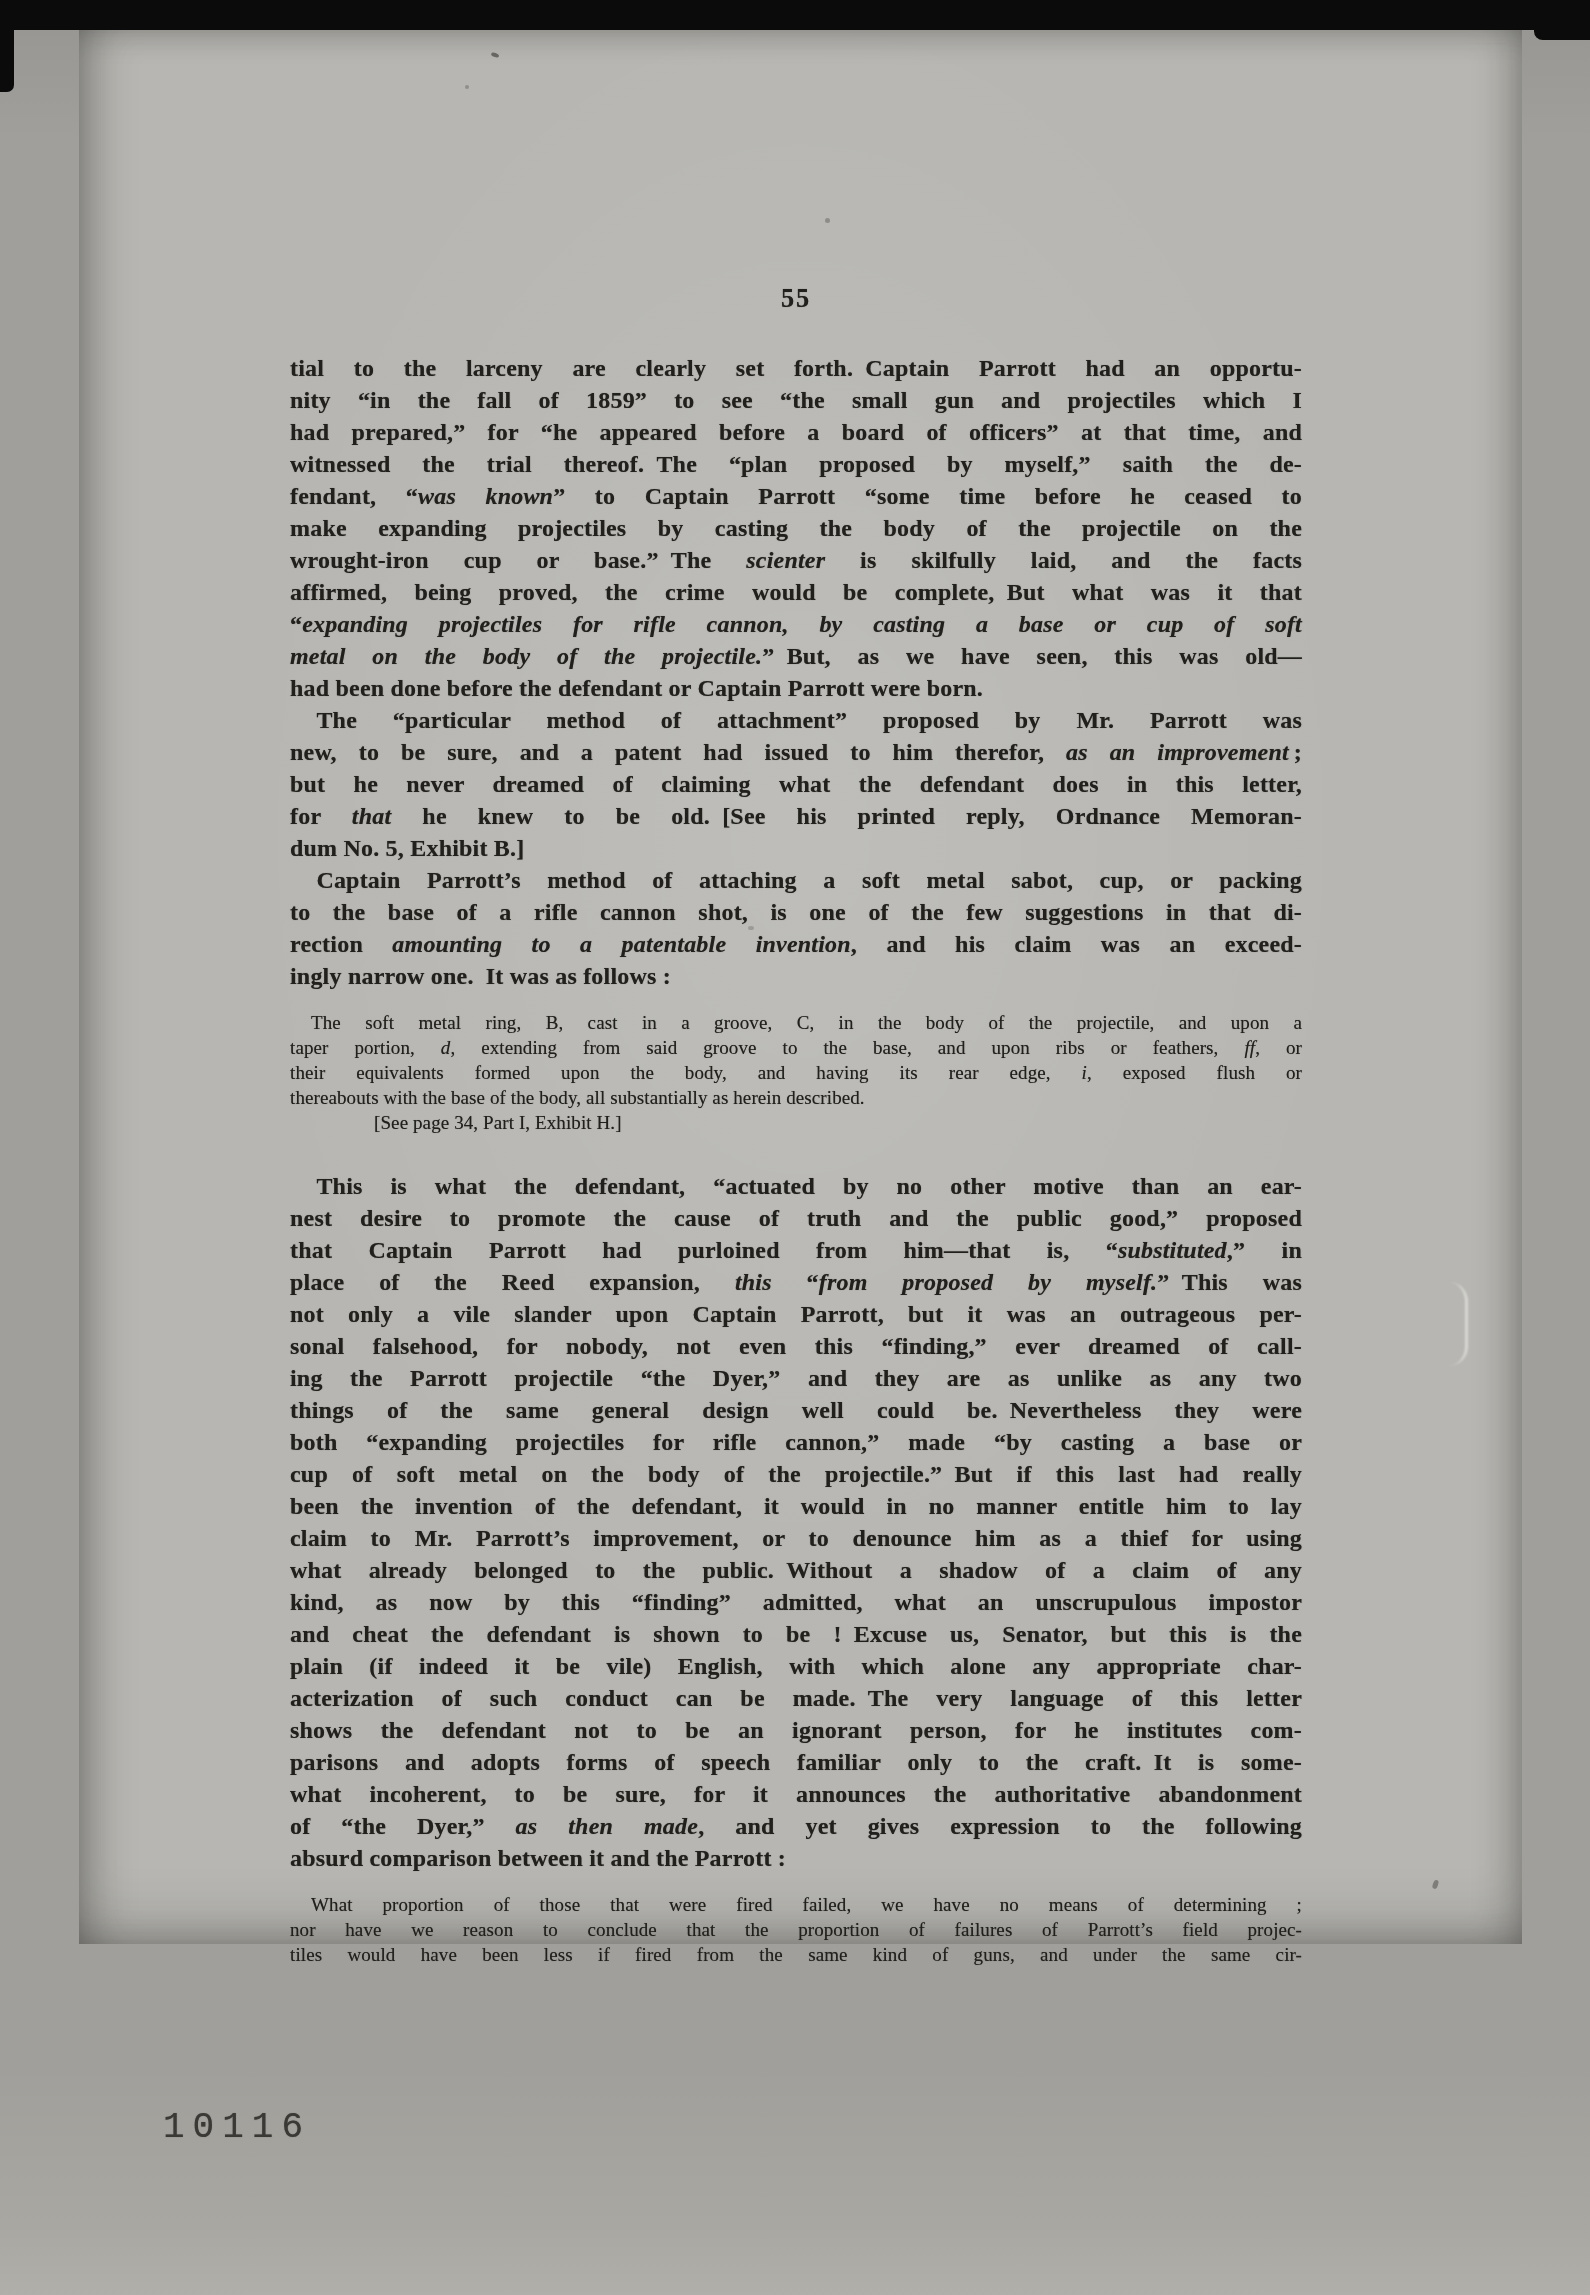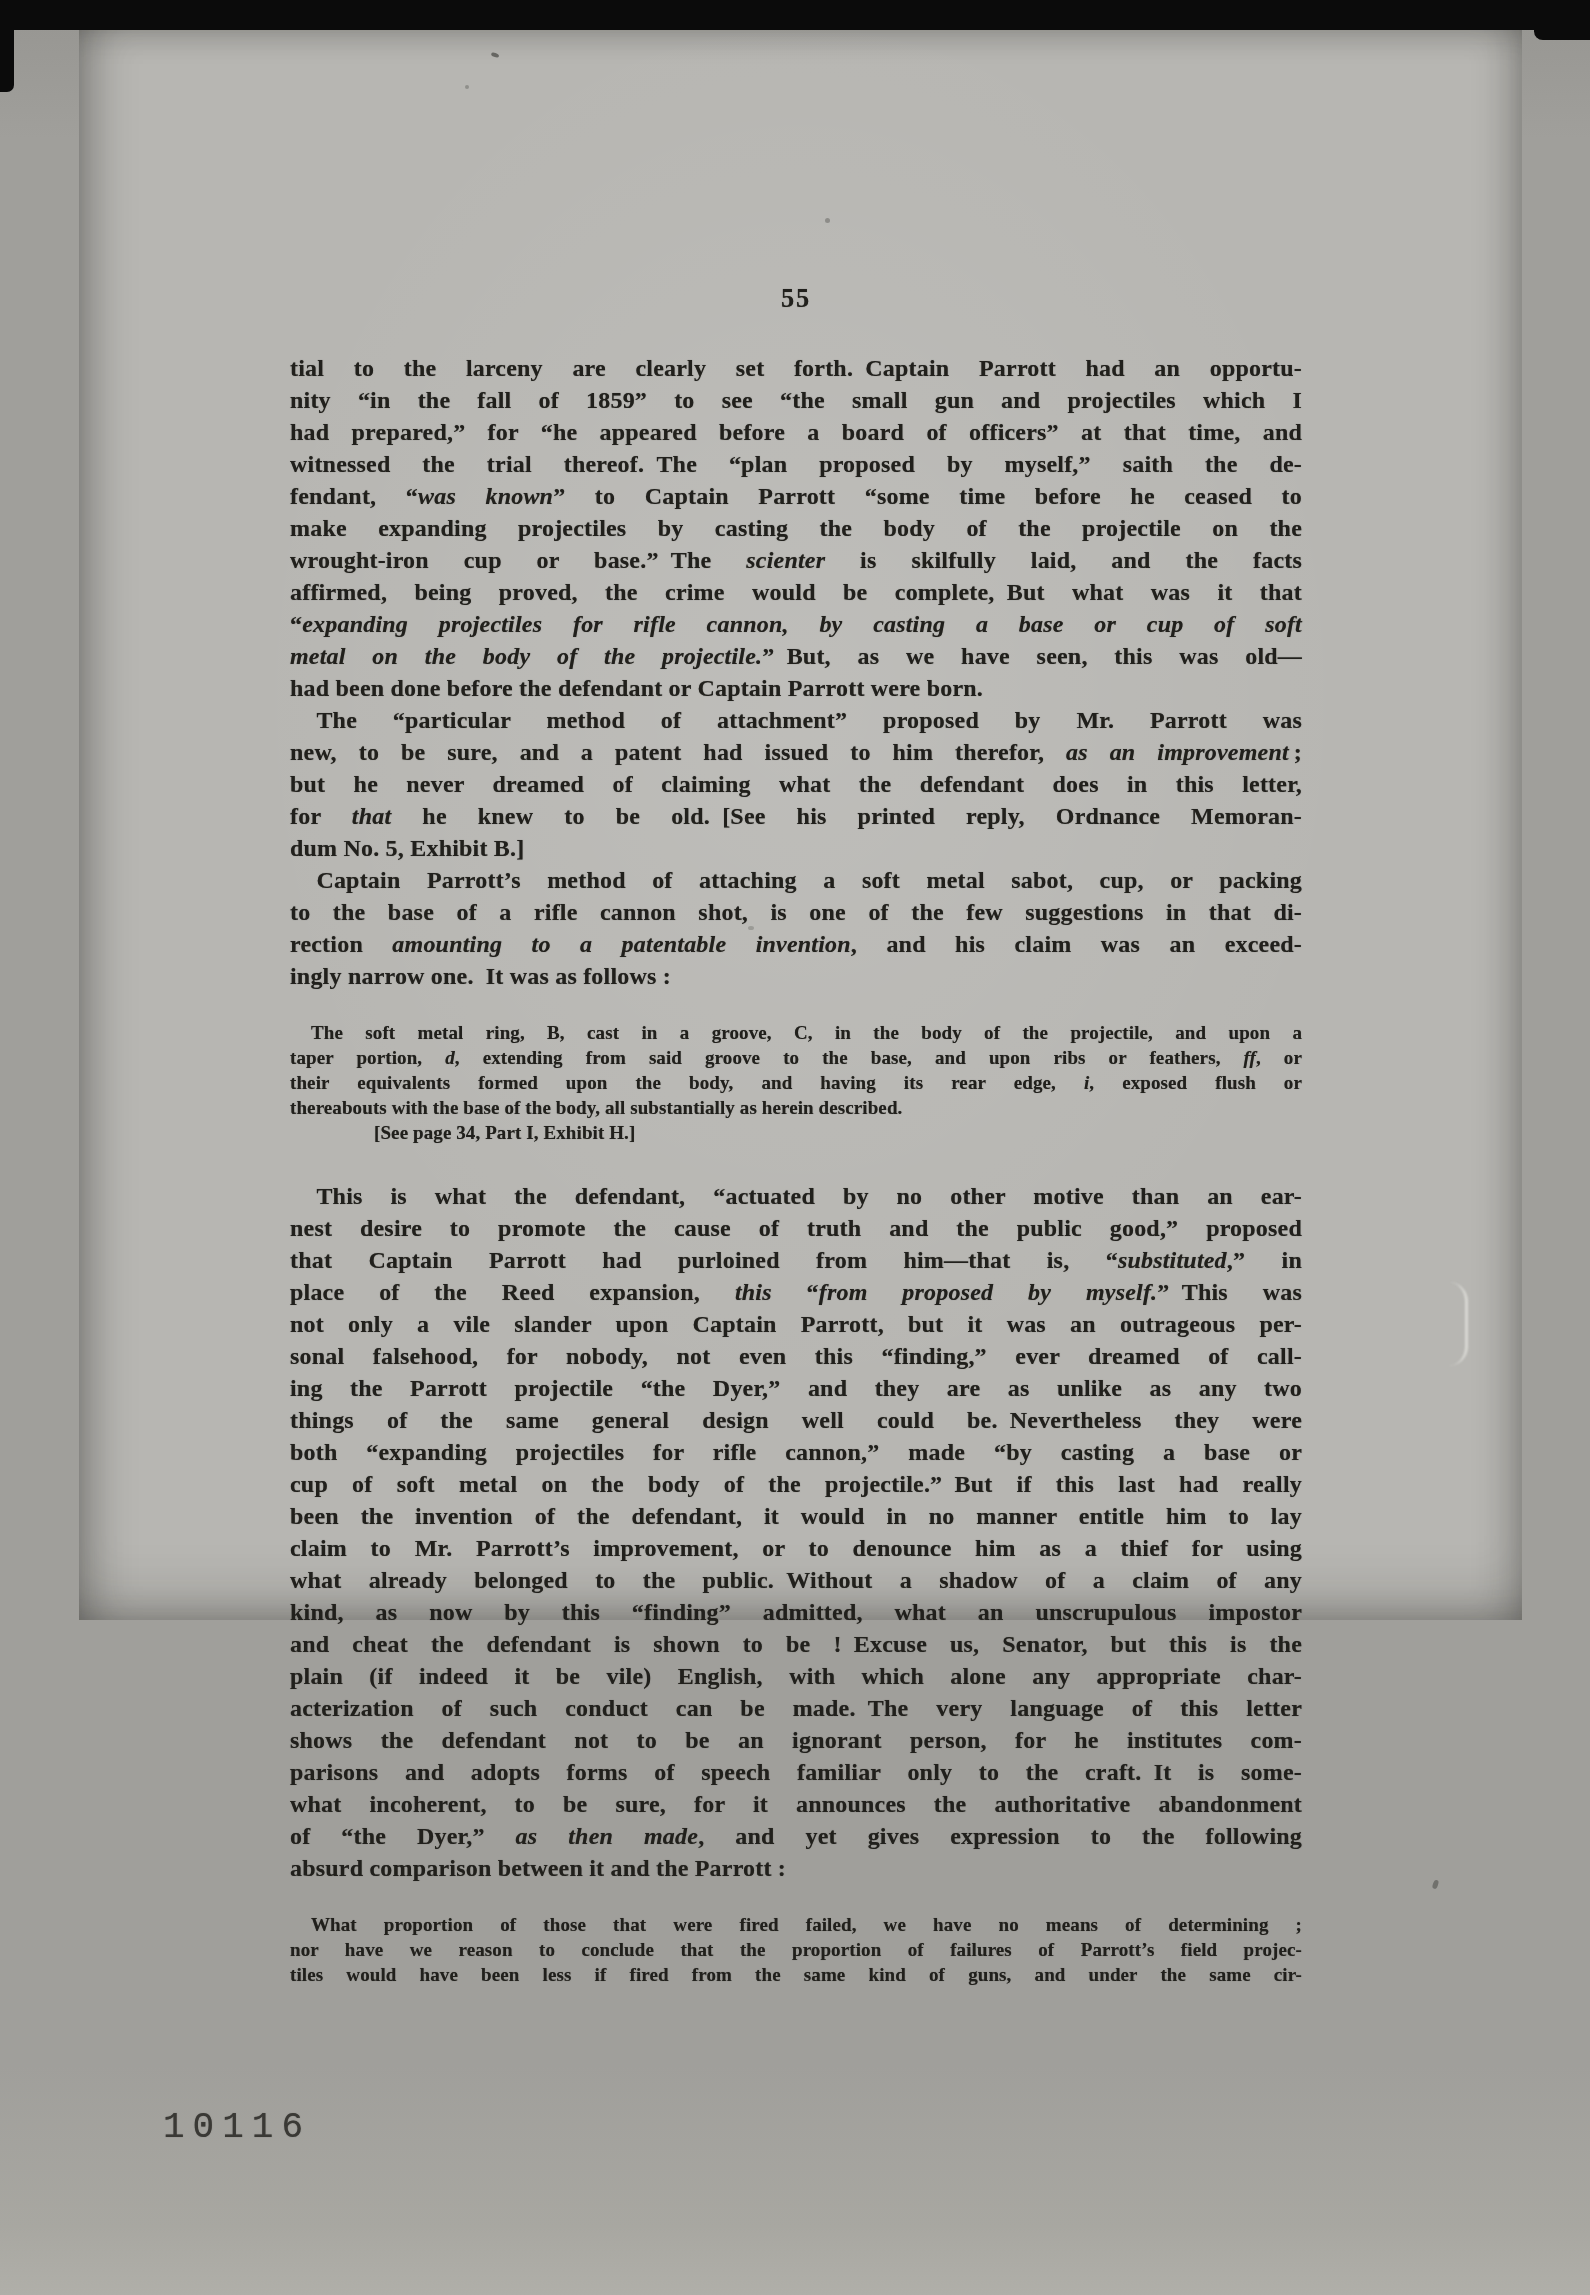--- a/index.html
+++ b/index.html
@@ -24,21 +24,21 @@
   }
   .corner-left{
     position:absolute;left:0;top:0;width:14px;height:92px;
     background:var(--bar);border-bottom-right-radius:7px;
   }
   .corner-right{
     position:absolute;right:0;top:0;width:56px;height:40px;
     background:var(--bar);border-bottom-left-radius:8.8px;
   }
   .page{
-    position:absolute;left:79px;top:30px;width:1443px;height:1590px;
+    position:absolute;left:79px;top:30px;width:1443px;height:1914px;
     background:var(--paper);
     background-image:radial-gradient(ellipse at 50% 42%, rgba(255,255,255,0.10) 0%, rgba(255,255,255,0) 55%);
     box-shadow:
       inset 30px 0 48px -23px rgba(20,20,18,0.38),
       inset -26.4px 0 44px -21px rgba(20,20,18,0.33),
       inset 0 -40px 62px -30px rgba(20,20,18,0.28),
       inset 0 23px 35px -23px rgba(20,20,18,0.18);
   }
   .column{
     position:absolute;left:211px;top:0;width:1012px;
@@ -50,24 +50,24 @@
     letter-spacing:1.8px;color:var(--ink);
     text-shadow:0 0 0.9px rgba(33,32,28,0.55);
   }
   .block{color:var(--ink);}
   .block.body{
     font-size:24px;line-height:32px;font-weight:700;
     letter-spacing:0.2px;
     text-shadow:0 0 0.9px rgba(33,32,28,0.5);
   }
   .block.quote{
-    font-size:19px;line-height:25px;font-weight:700;
+    font-size:19px;line-height:25px;font-weight:400;
     letter-spacing:0.1px;
     text-shadow:0 0 0.7px rgba(33,32,28,0.5);
-    margin-top:28px;margin-bottom:35px;
+    margin-top:18px;margin-bottom:35px;
   }
   .line{text-align:justify;text-align-last:justify;}
   .line.noj{text-align-last:left;}
   em{font-style:italic;}
   .stamp{
     position:absolute;left:84px;top:2077px;
     font-family:"Liberation Mono",monospace;
     font-size:36px;font-weight:400;letter-spacing:8px;
     color:var(--stamp_ink);
     text-shadow:0 0 0.9px rgba(58,57,53,0.6);

